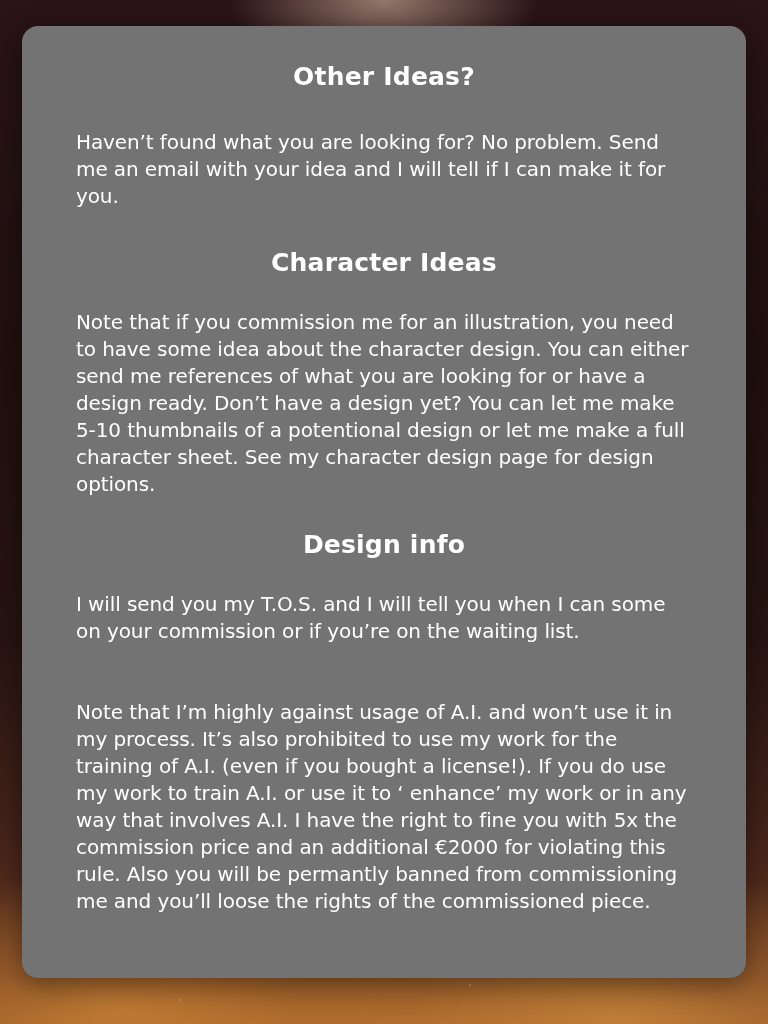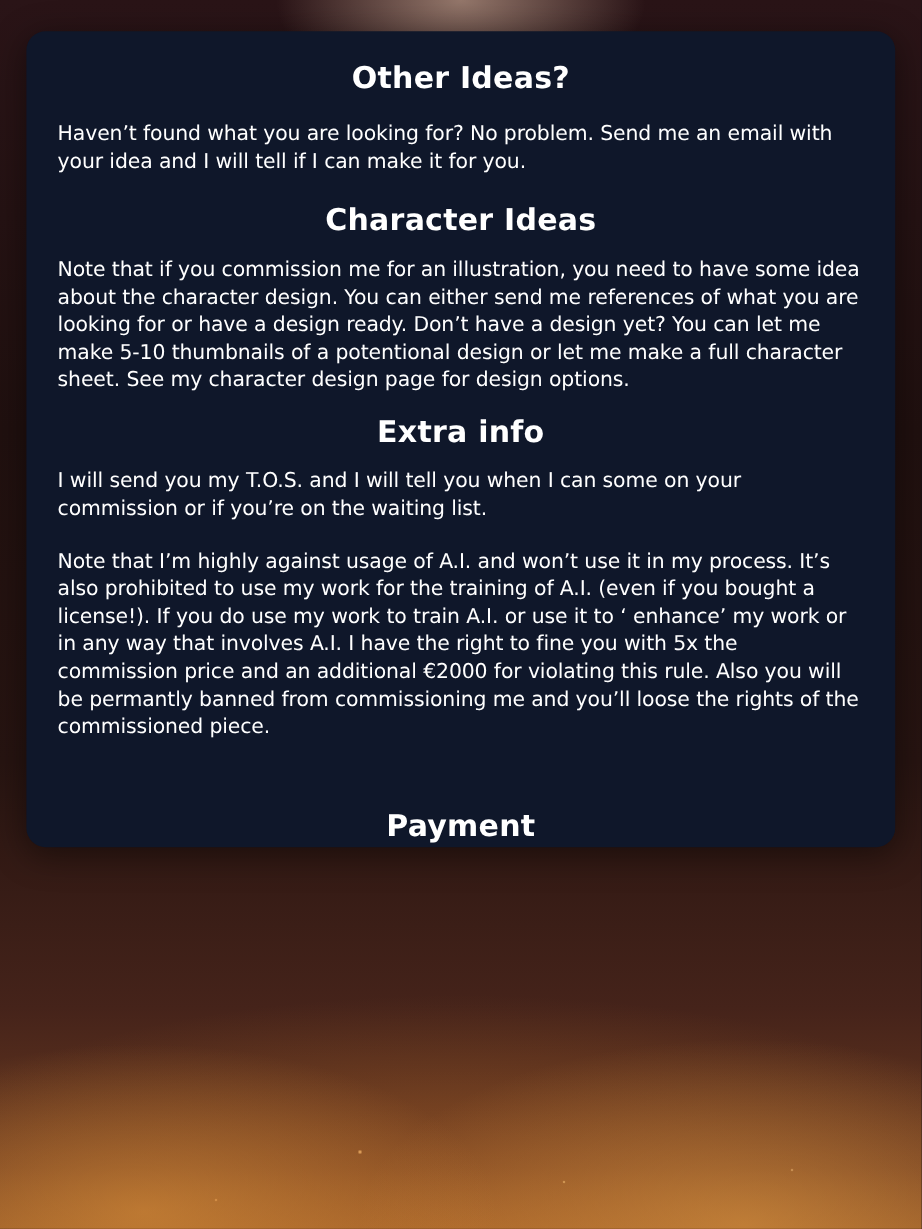--- a/index.html
+++ b/index.html
@@ -35,49 +35,49 @@
       radial-gradient(circle 2px at 180px 1000px, rgba(255,180,100,0.7), rgba(255,180,100,0) 70%),
       radial-gradient(circle 2px at 660px 975px, rgba(255,200,130,0.7), rgba(255,200,130,0) 70%);
   }
 
   
   #card {
     position: absolute;
     left: 22px;
     top: 26px;
     width: 724px;
-    height: 680px;
-    background: #0f172a;
+    height: 952px;
+    background: #737373;
     border-radius: 16px;
     box-shadow: 0 6px 28px rgba(0,0,0,0.45);
-    padding: 0;
+    padding: 12px;
     box-sizing: border-box;
     overflow: hidden;
   }
 
   .inner {
     padding: 24px 26px 0 26px;
   }
 
   h2.heading {
     font-family: "DejaVu Sans", sans-serif;
     font-weight: bold;
     font-size: 25px;
     color: #ffffff;
     text-align: center;
     margin: 0;
     letter-spacing: 0.2px;
   }
 
   p.para {
     font-family: "DejaVu Sans", sans-serif;
-    font-size: 17px;
+    font-size: 20px;
     line-height: 1.35;
     color: #ffffff;
-    margin: 0;
+    margin: 16px;
     letter-spacing: -0.1px;
   }
 
   .gap-sm { height: 16px; }
   .gap-md { height: 22px; }
   .gap-xl { height: 56px; }
 </style>
 </head>
 <body>
 
@@ -89,21 +89,21 @@
     <h2 class="heading">Other Ideas?</h2>
     <div class="gap-md"></div>
     <p class="para">Haven’t found what you are looking for? No problem. Send me an email with your idea and I will tell if I can make it for you.</p>
 
     <div class="gap-md"></div>
     <h2 class="heading">Character Ideas</h2>
     <div class="gap-sm"></div>
     <p class="para">Note that if you commission me for an illustration, you need to have some idea about the character design. You can either send me references of what you are looking for or have a design ready. Don’t have a design yet? You can let me make 5-10 thumbnails of a potentional design or let me make a full character sheet. See my character design page for design options.</p>
 
     <div class="gap-sm"></div>
-    <h2 class="heading">Extra info</h2>
+    <h2 class="heading">Design info</h2>
     <div class="gap-sm"></div>
     <p class="para">I will send you my T.O.S. and I will tell you when I can some on your commission or if you’re on the waiting list.</p>
     <div class="gap-md"></div>
     <p class="para">Note that I’m highly against usage of A.I. and won’t use it in my process. It’s also prohibited to use my work for the training of A.I. (even if you bought a license!). If you do use my work to train A.I. or use it to ‘ enhance’ my work or in any way that involves A.I. I have the right to fine you with 5x the commission price and an additional €2000 for violating this rule. Also you will be permantly banned from commissioning me and you’ll loose the rights of the commissioned piece.</p>
 
     <div class="gap-xl"></div>
     <h2 class="heading">Payment</h2>
 
   </div>
 </div>

